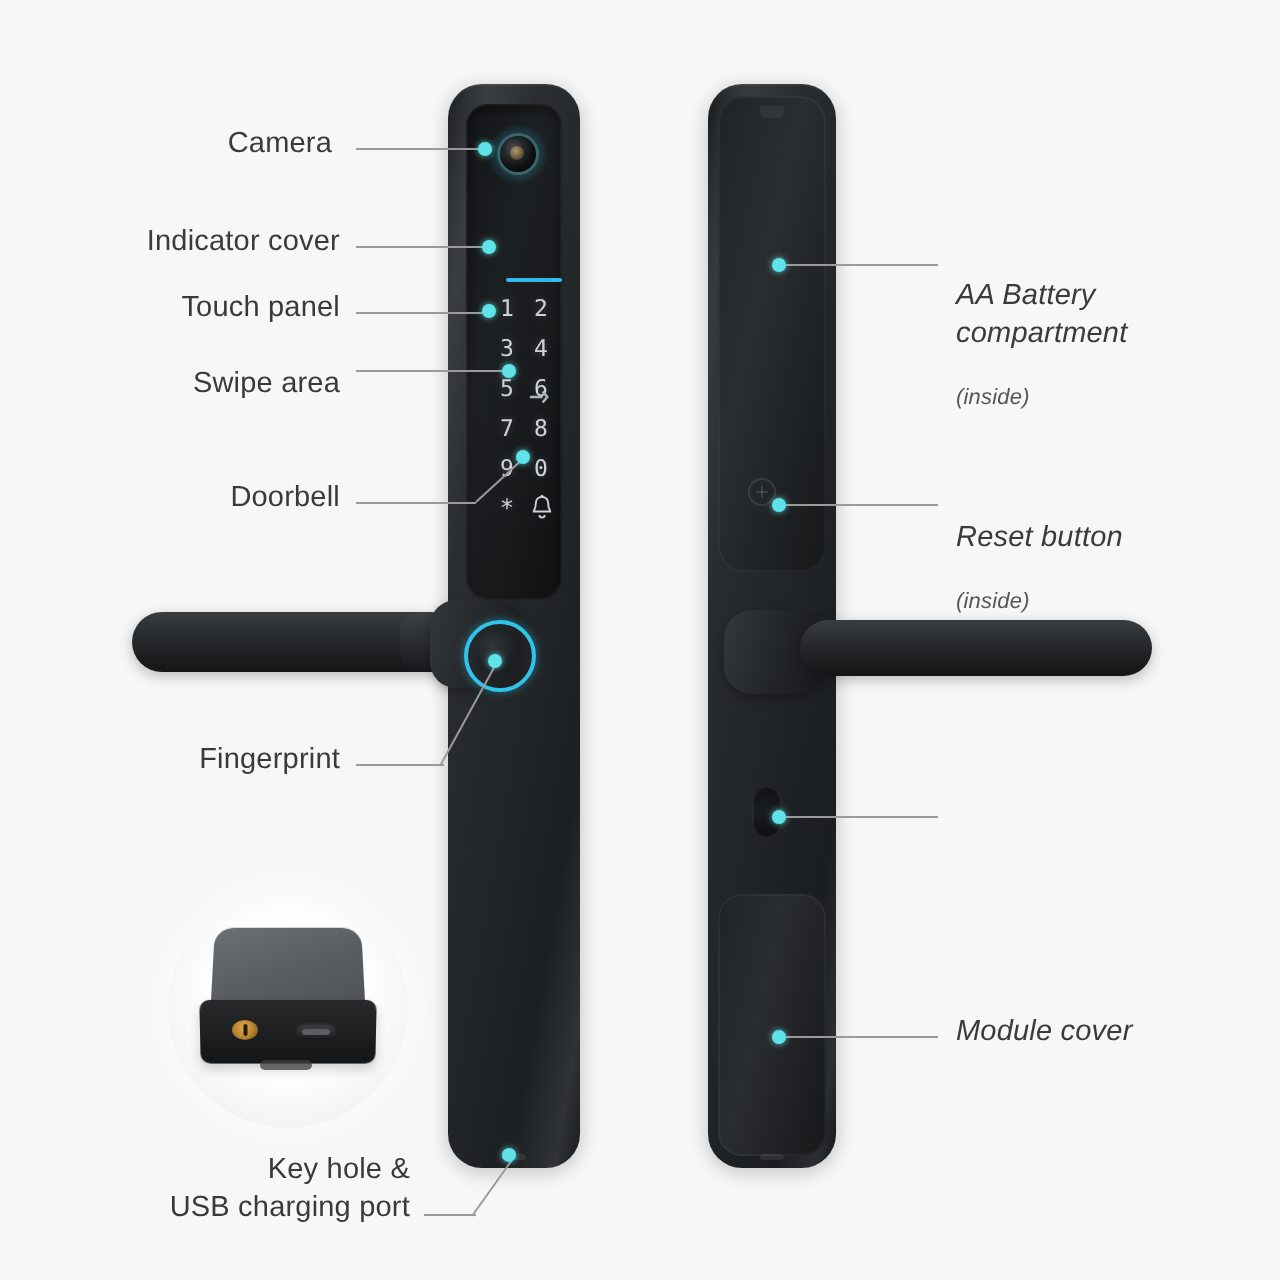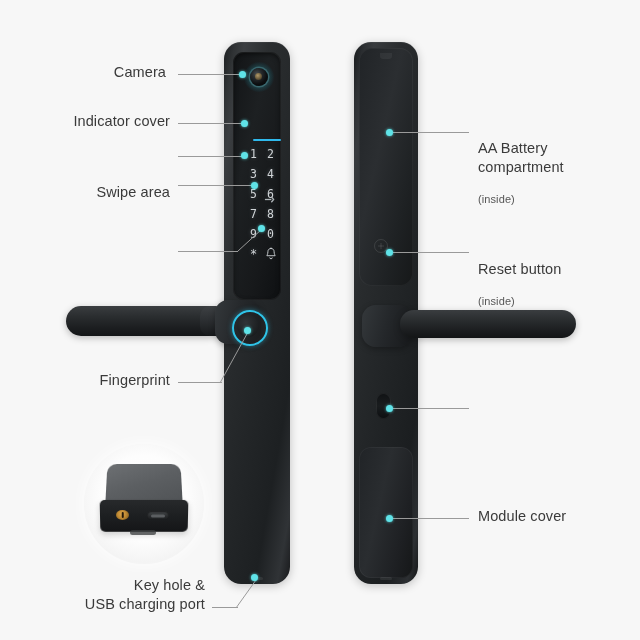--- a/index.html
+++ b/index.html
@@ -20,21 +20,21 @@
   
   .label {
     position: absolute;
     font-size: 14.5px;
     color: #3a3a3a;
     line-height: 1.32;
     white-space: pre-line;
     letter-spacing: 0.1px;
   }
   .label.right-align { text-align: right; }
-  .label.left-align  { text-align: left; }
+  .label.left-align  { text-align: left; font-style: italic; }
   .sub {
     display: block;
     font-size: 11px;
     color: #555;
     margin-top: 15px;
   }
 
   
   .leader {
     position: absolute;
@@ -503,27 +503,29 @@
   </div>
 
   <div class="label right-align" style="left:36px; top:63px; width:130px;">Camera</div>
   <div class="leader" style="left:178px; top:74px; width:62px;"></div>
   <div class="dot" style="left:239px; top:71px;"></div>
 
   <div class="label right-align" style="left:20px; top:112px; width:150px;">Indicator cover</div>
   <div class="leader" style="left:178px; top:123px; width:64px;"></div>
   <div class="dot" style="left:241px; top:120px;"></div>
 
+  <div class="label right-align" style="left:40px; top:145px; width:130px;">Touch panel</div>
   <div class="leader" style="left:178px; top:156px; width:64px;"></div>
   <div class="dot" style="left:241px; top:152px;"></div>
 
   <div class="label right-align" style="left:40px; top:183px; width:130px;">Swipe area</div>
   <div class="leader" style="left:178px; top:185px; width:74px;"></div>
   <div class="dot" style="left:251px; top:182px;"></div>
 
+  <div class="label right-align" style="left:40px; top:240px; width:130px;">Doorbell</div>
   <div class="leader" style="left:178px; top:251px; width:60px;"></div>
   <svg style="position:absolute; left:236px; top:225px;" width="32" height="30">
     <line x1="2" y1="26" x2="26" y2="4" stroke="#9a9a9a" stroke-width="1"></line>
   </svg>
   <div class="dot" style="left:258px; top:225px;"></div>
 
   <div class="label right-align" style="left:50px; top:371px; width:120px;">Fingerprint</div>
   <div class="leader" style="left:178px; top:382px; width:44px;"></div>
   <svg style="position:absolute; left:218px; top:328px;" width="34" height="58">
     <line x1="2" y1="55" x2="30" y2="4" stroke="#9a9a9a" stroke-width="1"></line>

